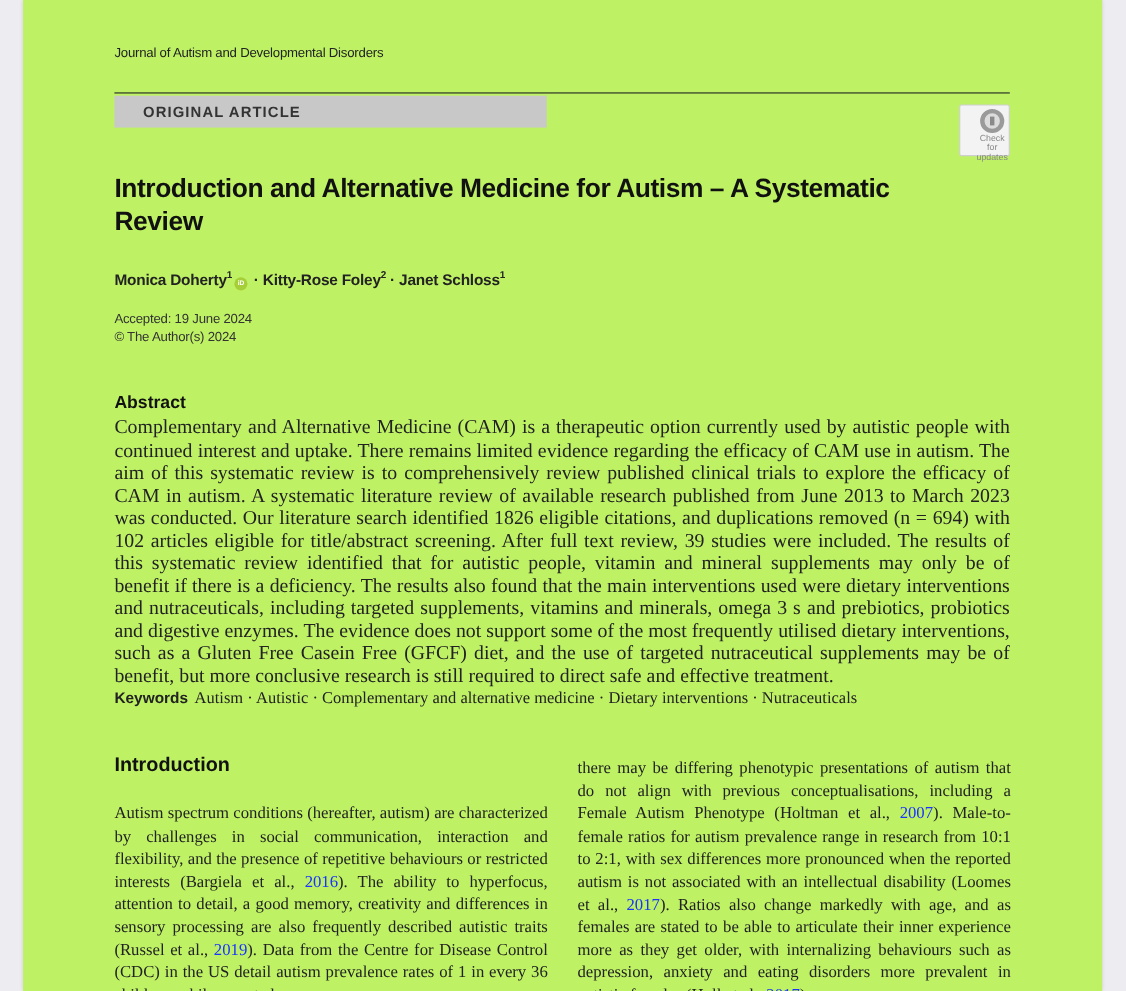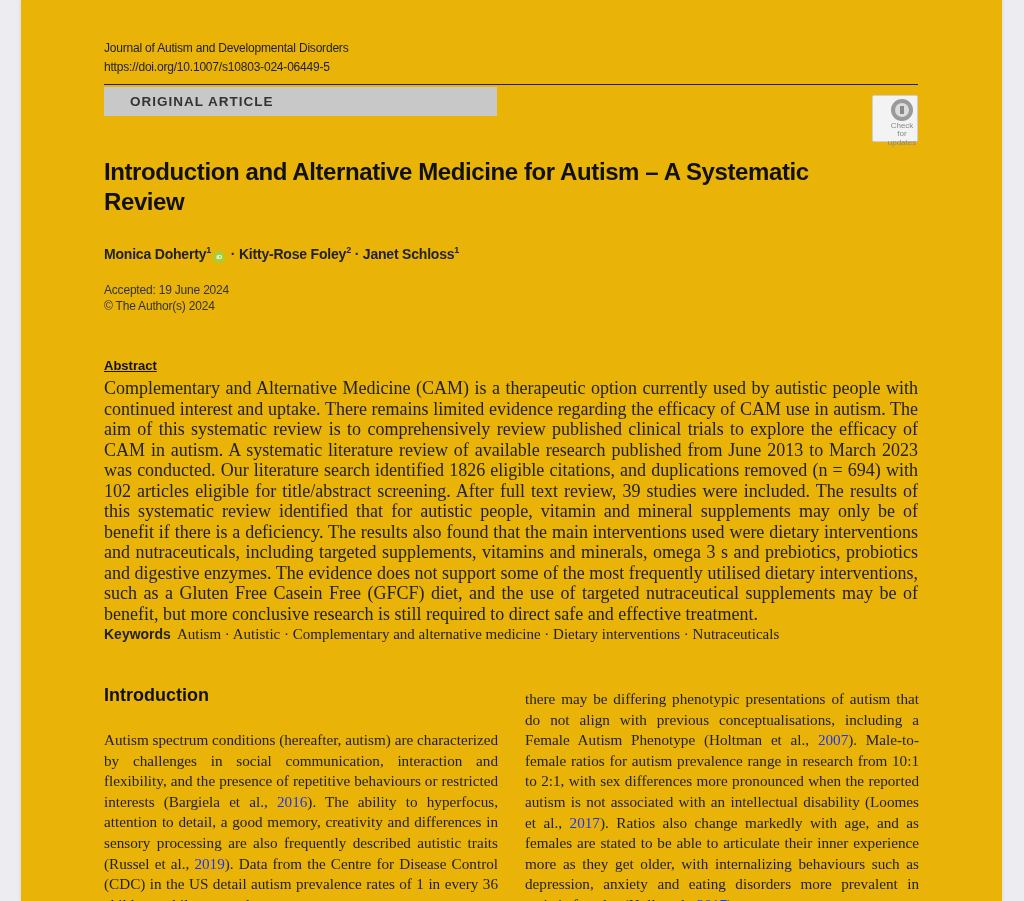--- a/index.html
+++ b/index.html
@@ -3,21 +3,21 @@
 <meta charset="utf-8">
 <style>
   html, body { margin: 0; padding: 0; }
   body {
     width: 1024px; height: 901px; overflow: hidden;
     background: #ececf1;
     position: relative;
   }
   .page {
     position: absolute; left: 21px; top: 0; width: 981px; height: 901px;
-    background: #eab308;
+    background: #bef264;
     box-shadow: 0 0 4px rgba(0,0,0,0.12);
     overflow: hidden;
   }
   .sans { font-family: "Liberation Sans", "DejaVu Sans", sans-serif; }
   .serif { font-family: "Liberation Serif", "DejaVu Serif", serif; }
   .journal { position: absolute; left: 83px; top: 39px; font-size: 12px; color: #222; line-height: 19px; letter-spacing: -0.2px; }
   .rule { position: absolute; left: 83px; top: 84px; width: 814px; height: 0; border-top: 1.5px solid #222; }
   .article-type {
     position: absolute; left: 83px; top: 87px; width: 393px; height: 29px;
     background: #c8c8c8; color: #333; font-weight: bold; font-size: 13.5px;
@@ -29,40 +29,39 @@
     text-align: center; box-sizing: border-box; padding-left: 14px;
   }
   .check-updates .ring { width: 22px; height: 22px; border-radius: 50%; border: 4px solid #9a9a9a; box-sizing: border-box; margin: 3px auto 0; position: relative; background:#dcdcdc; }
   .check-updates .ring::after { content:""; position:absolute; left:5px; top:3px; width:4px; height:8px; background:#8a8a8a; }
   .check-updates .txt { font-size: 8px; color: #888; line-height: 8px; margin-top: 1px; }
   .title { position: absolute; left: 83px; top: 157px; width: 760px; font-size: 24px; font-weight: bold; line-height: 30px; color: #111; letter-spacing: -0.4px; }
   .authors { position: absolute; left: 83px; top: 245px; font-size: 14px; font-weight: bold; color: #222; letter-spacing: -0.2px; }
   .authors sup { font-size: 9px; vertical-align: 6px; }
   .orcid { display: inline-block; width: 12px; height: 12px; border-radius: 50%; background: #a6ce39; color: #fff; font-size: 6px; line-height: 12px; text-align: center; vertical-align: 0px; margin: 0 2px; }
   .dates { position: absolute; left: 83px; top: 282px; font-size: 12px; color: #333; line-height: 16px; letter-spacing: -0.2px; }
-  .abstract-head { position: absolute; left: 83px; top: 358px; font-size: 13px; font-weight: bold; color: #111; text-decoration: underline; }
+  .abstract-head { position: absolute; left: 83px; top: 358px; font-size: 16px; font-weight: bold; color: #111; }
   .abstract {
     position: absolute; left: 83px; top: 378px; width: 814px;
     font-size: 18px; line-height: 20.5px; color: #222; text-align: justify; hyphens: manual;
   }
   .keywords { position: absolute; left: 83px; top: 626px; width: 814px; font-size: 15px; color: #222; }
   .keywords .kw-label { font-weight: bold; font-size: 14px; margin-right: 6px; margin-top: 44px; }
   .intro-head { position: absolute; left: 83px; top: 685px; font-size: 18px; font-weight: bold; color: #111; }
   .col { position: absolute; width: 394px; font-size: 15.2px; line-height: 20.6px; color: #222; text-align: justify; }
   .col-left { left: 83px; top: 730px; }
   .col-right { left: 504px; top: 689px; }
   .cite { color: #1a33ff; }
 </style>
 </head>
 <body>
 
 <div class="page">
   <div class="journal sans">
     <div>Journal of Autism and Developmental Disorders</div>
-    <div>https://doi.org/10.1007/s10803-024-06449-5</div>
   </div>
   <div class="rule"></div>
   <div class="article-type sans">ORIGINAL ARTICLE</div>
 
   <div class="check-updates sans">
     <div class="ring"></div>
     <div class="txt">Check for</div>
     <div class="txt">updates</div>
   </div>
 

